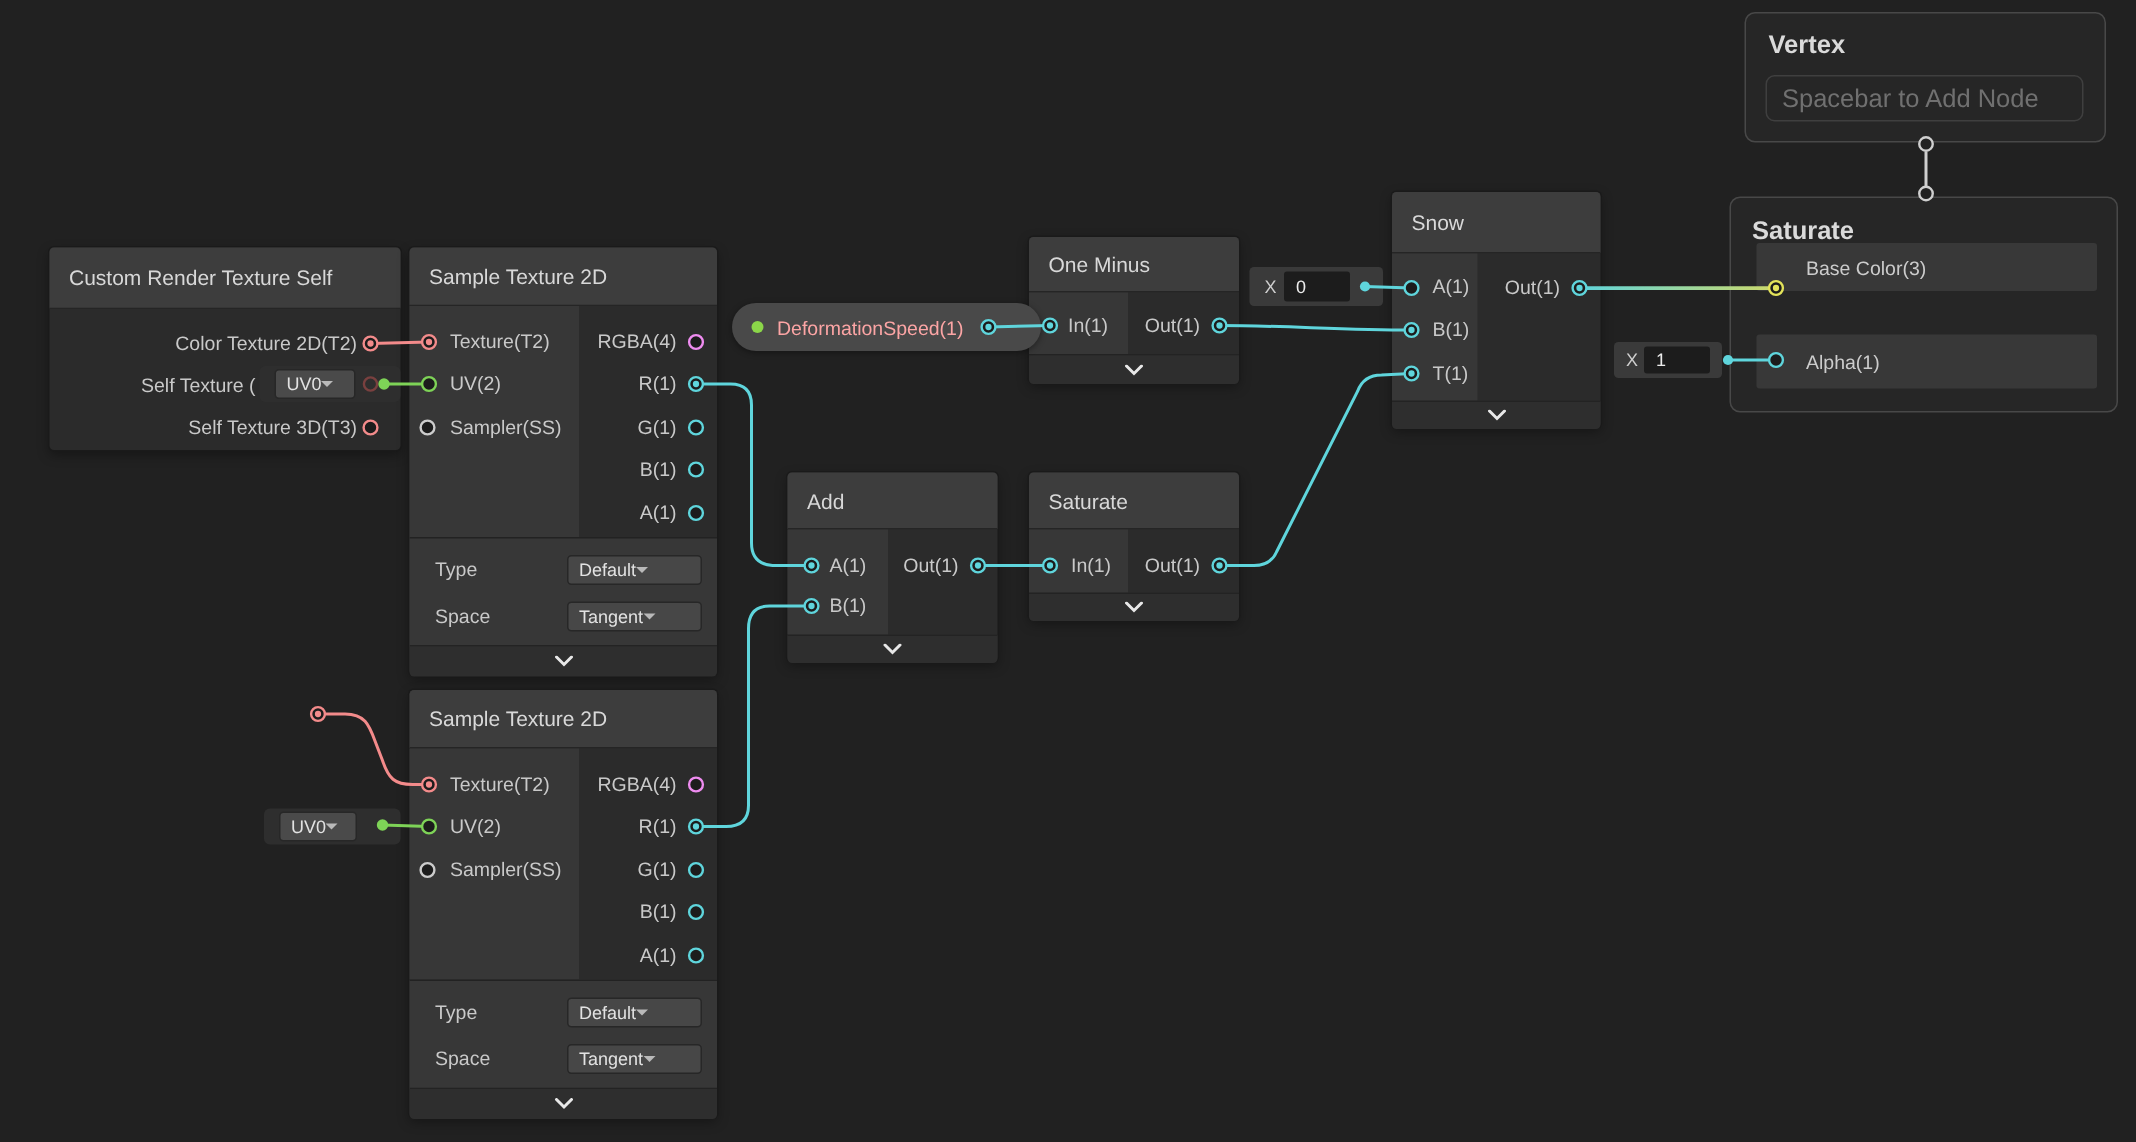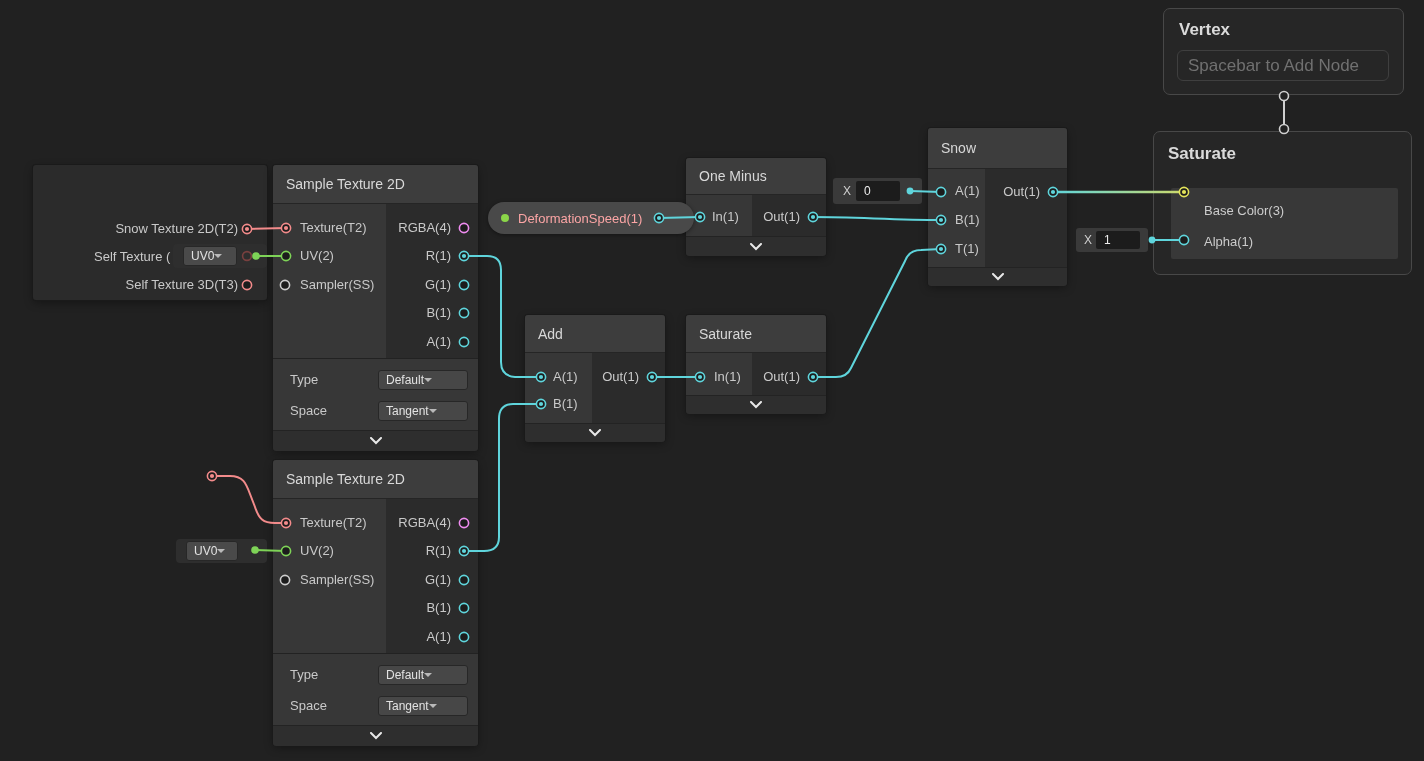--- a/index.html
+++ b/index.html
@@ -42,21 +42,24 @@
   .uvplate{position:absolute;background:#2e2e2e;border-radius:4px;z-index:3;}
   
   svg.wires{position:absolute;left:0;top:0;z-index:10;pointer-events:none;}
 </style>
 </head>
 <body>
 
 <div class="graph">
 
   <div class="node" style="left:33px;top:165px;width:234px;height:135px">
-    <span class="plabel rlabel" style="top:56px;right:29px">Snow Texture 2D(T2)</span>
+    <div class="nhead" style="height:40px">
+      <span>Custom Render Texture Self</span>
+    </div>
+    <span class="plabel rlabel" style="top:56px;right:29px">Color Texture 2D(T2)</span>
     <span class="plabel" style="top:84px;left:61px">Self Texture (</span>
     <span class="plabel rlabel" style="top:112px;right:29px">Self Texture 3D(T3)</span>
   </div>
 
   <div class="node" style="left:273px;top:165px;width:205px;height:285px">
     <div class="nhead" style="height:38px">
       <span>Sample Texture 2D</span>
     </div>
     <div class="lcol" style="left:0;top:39px;width:113px;height:154px"></div>
     <span class="plabel" style="top:55px;left:27px">Texture(T2)</span>
@@ -177,21 +180,21 @@
 
   <div class="ctx" style="left:1163px;top:8px;width:241px;height:87px">
     <span class="ctx-title" style="left:15px;top:11px">Vertex</span>
     <div class="ctx-ph" style="left:13px;top:41px;width:212px;height:31px">
       <span>Spacebar to Add Node</span>
     </div>
   </div>
 
   <div class="ctx" style="left:1153px;top:131px;width:259px;height:144px">
     <span class="ctx-title" style="left:14px;top:12px">Saturate</span>
-    <div class="ctx-row" style="left:17px;top:56px;width:227px;height:44px">
+    <div class="ctx-row" style="left:17px;top:30px;width:227px;height:32px">
       <span>Base Color(3)</span>
     </div>
     <div class="ctx-row" style="left:17px;top:91px;width:227px;height:36px">
       <span>Alpha(1)</span>
     </div>
   </div>
 
   <div class="pill" style="left:488px;top:202px;width:193px;height:32px;border-radius:16px;padding-left:13px">
     <span class="gdot"></span>
     <span>DeformationSpeed(1)</span>

